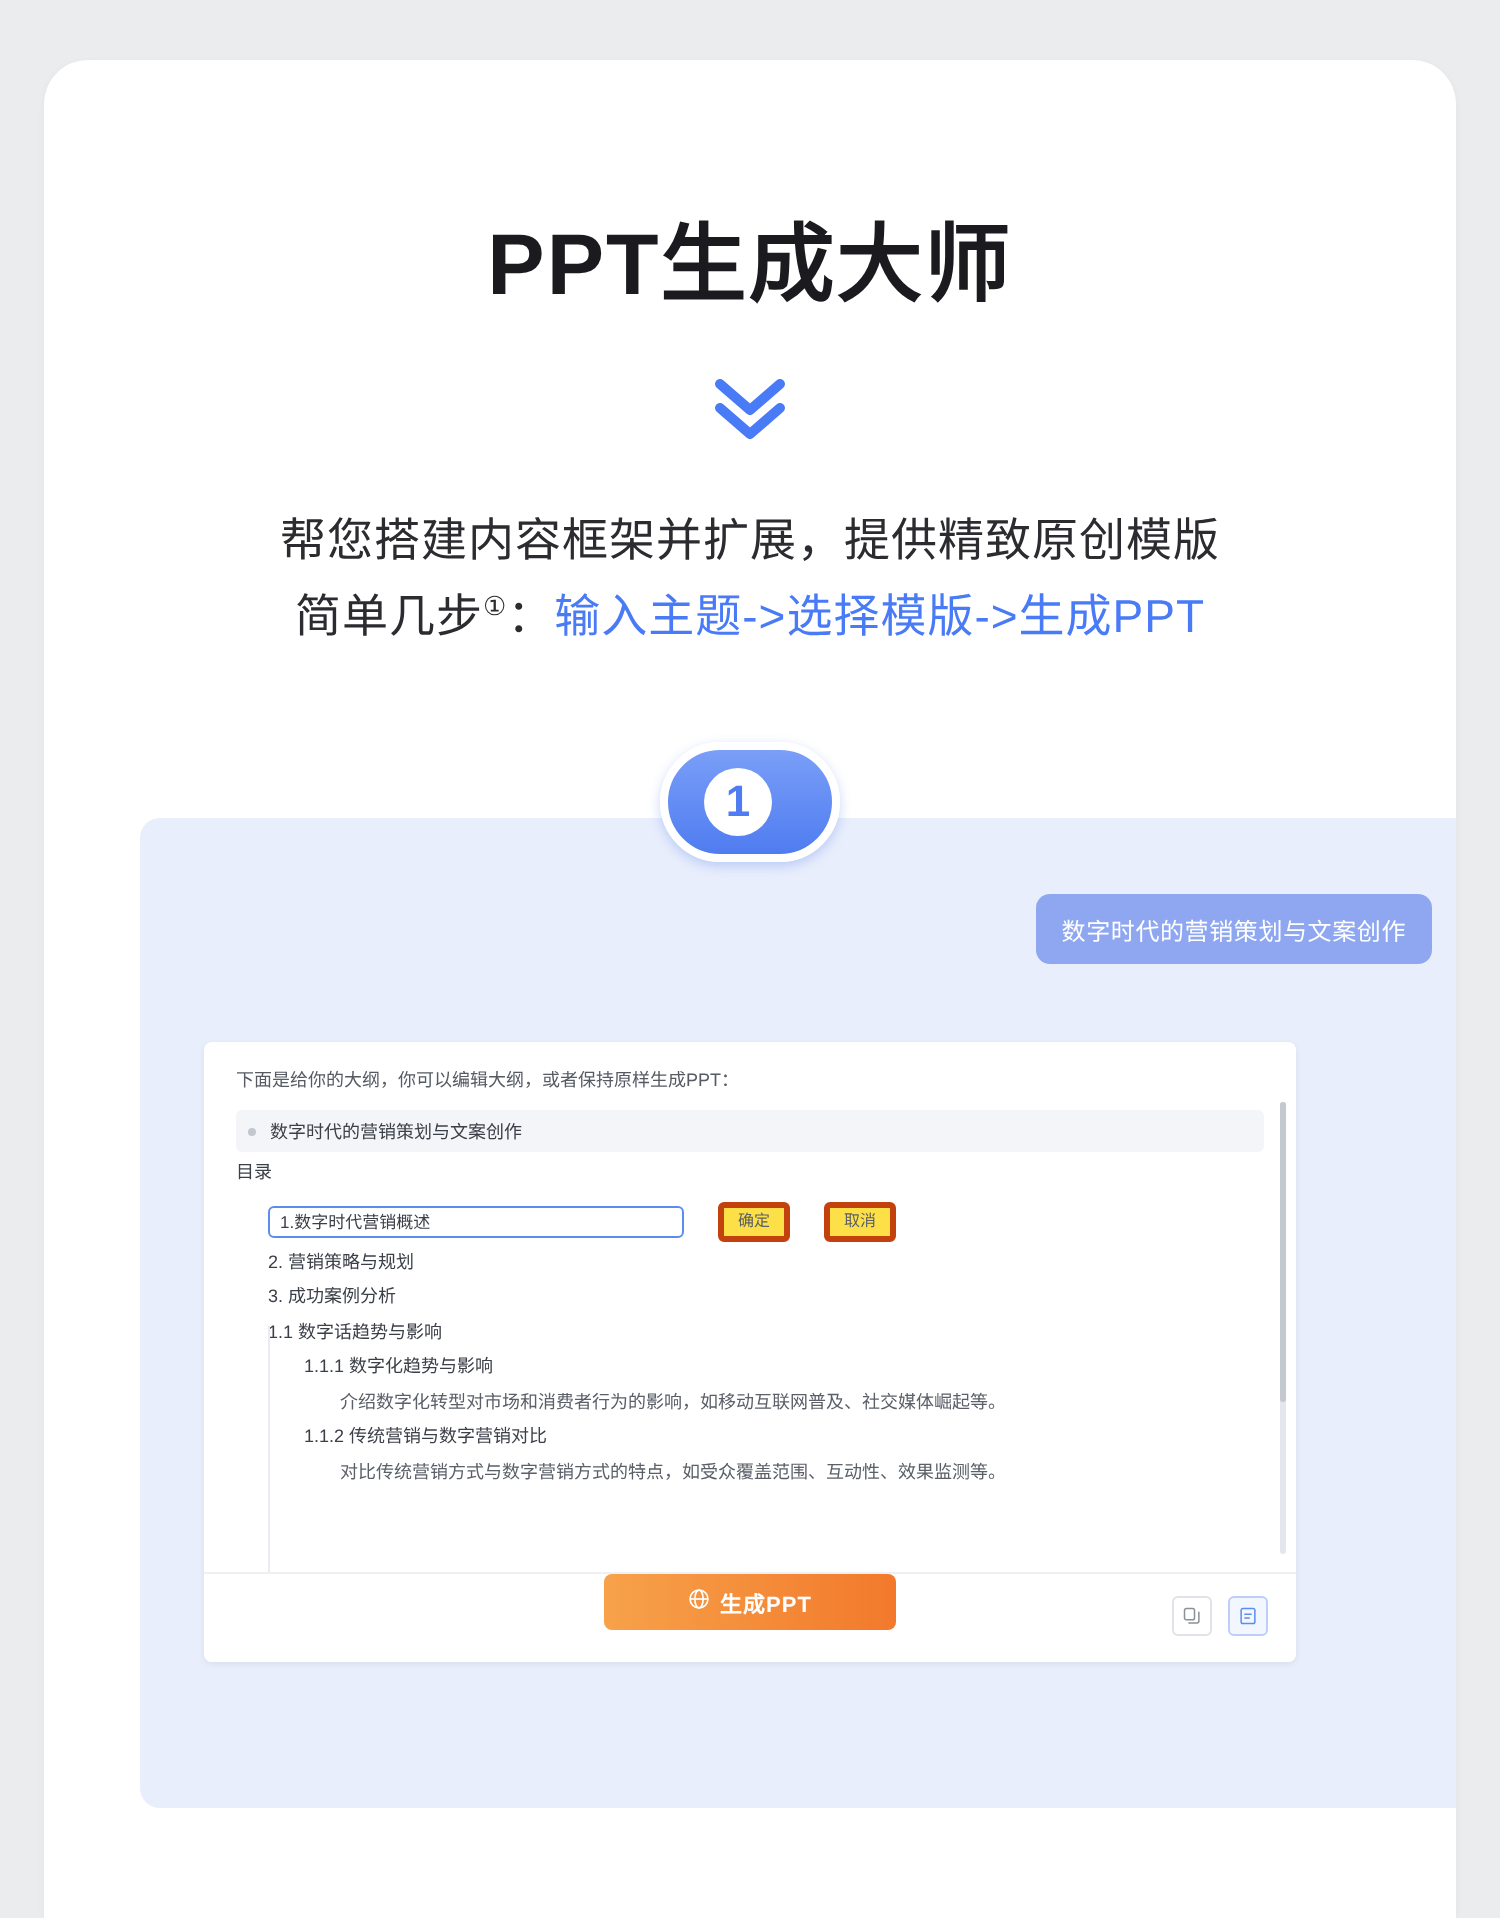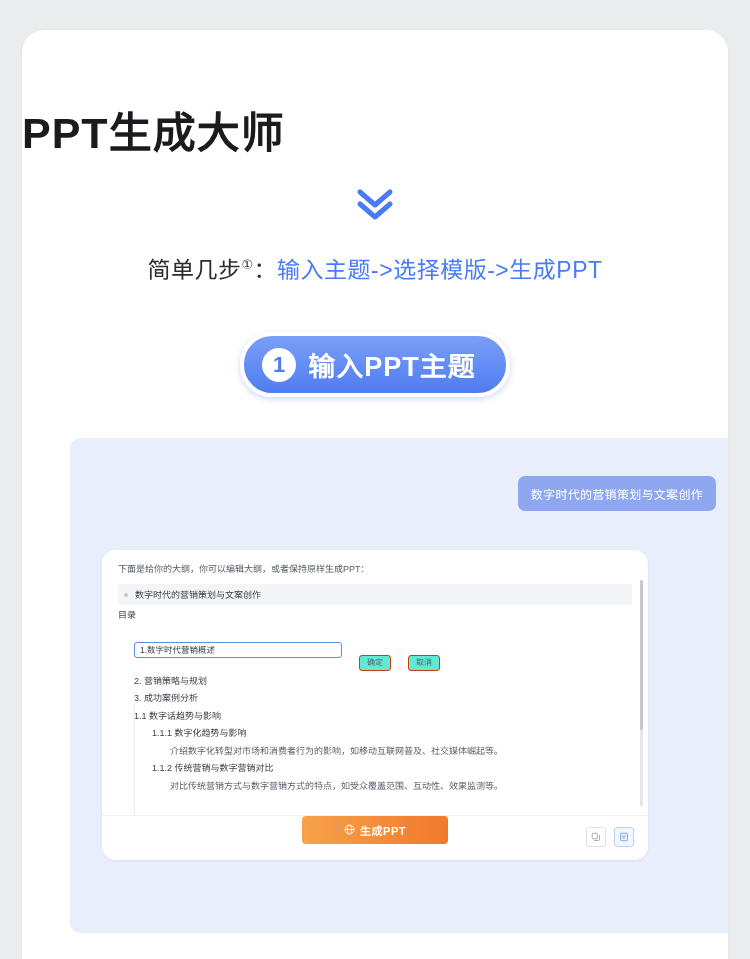--- a/index.html
+++ b/index.html
@@ -21,20 +21,21 @@
     left: 22px;
     top: 30px;
     width: 706px;
     height: 929px;
     background: #ffffff;
     border-radius: 22px 22px 0 0;
     box-shadow: 0 1px 4px rgba(0,0,0,0.04);
     overflow: hidden;
   }
   .title {
+    text-align: center;
     font-size: 43px;
     font-weight: bold;
     color: #1b1b1f;
     letter-spacing: 1px;
     margin-top: 78px;
     line-height: 1.2;
   }
   .chevrons {
     display: flex;
     justify-content: center;
@@ -85,21 +86,21 @@
     color: #ffffff;
     font-size: 27px;
     font-weight: bold;
     letter-spacing: 1px;
   }
 
   
   .panel {
     position: absolute;
     left: 48px;
-    top: 408px;
+    top: 379px;
     width: 668px;
     height: 495px;
     background: #e8eefc;
     border-radius: 10px;
   }
   .bubble-row {
     display: flex;
     justify-content: flex-end;
     padding: 38px 22px 0 0;
   }
@@ -113,21 +114,21 @@
   }
 
   
   .editor {
     position: absolute;
     left: 32px;
     top: 112px;
     width: 546px;
     height: 310px;
     background: #ffffff;
-    border-radius: 14px;
+    border-radius: 4px;
     box-shadow: 0 1px 3px rgba(0,0,0,0.07);
     overflow: hidden;
   }
   .editor-inner {
     position: relative;
     padding: 12px 16px 0 16px;
     height: 100%;
     box-sizing: border-box;
   }
   .ed-intro {
@@ -184,29 +185,28 @@
     background: #fff;
     font-size: 8.5px;
     color: #3b3f47;
     padding: 0 5px;
     line-height: 16px;
     box-sizing: border-box;
     outline: none;
     font-family: "Liberation Sans", sans-serif;
   }
   .mini-btn {
-    border: 1px solid #c2410c;
+    border: 3px solid #c2410c;
     border-radius: 3px;
-    background: #5eead4;
+    background: #fde047;
     font-size: 8px;
     color: #5a5f68;
     padding: 2px 7px;
     line-height: 1.3;
     cursor: pointer;
-    margin-top: 25px;
   }
   .scrollbar {
     position: absolute;
     right: 5px;
     top: 30px;
     width: 3px;
     height: 226px;
     background: #e3e6ea;
     border-radius: 2px;
   }
@@ -275,29 +275,29 @@
     <div class="title">PPT生成大师</div>
 
     <div class="chevrons">
       <svg width="42" height="34" viewBox="0 0 42 34" fill="none" xmlns="http://www.w3.org/2000/svg">
         <path d="M6 4 L21 17 L36 4" stroke="#4a7bf7" stroke-width="5" stroke-linecap="round" stroke-linejoin="round"></path>
         <path d="M6 16 L21 29 L36 16" stroke="#4a7bf7" stroke-width="5" stroke-linecap="round" stroke-linejoin="round"></path>
       </svg>
     </div>
 
     <div class="subtitle">
+      <span>帮您搭建内容框架并扩展，提供精致原创模版</span>
       <span class="line2">
         <span>简单几步</span><span class="sup">①</span><span>：</span><span class="accent">输入主题-&gt;选择模版-&gt;生成PPT</span>
       </span>
     </div>
 
     <div class="step-banner-wrap">
       <div class="step-banner">
         <span class="step-num">1</span>
-        <span class="step-text">输入PPT主题</span>
       </div>
     </div>
 
     <div class="panel">
 
       <div class="bubble-row">
         <div class="bubble">数字时代的营销策划与文案创作</div>
       </div>
 
       <div class="editor">

